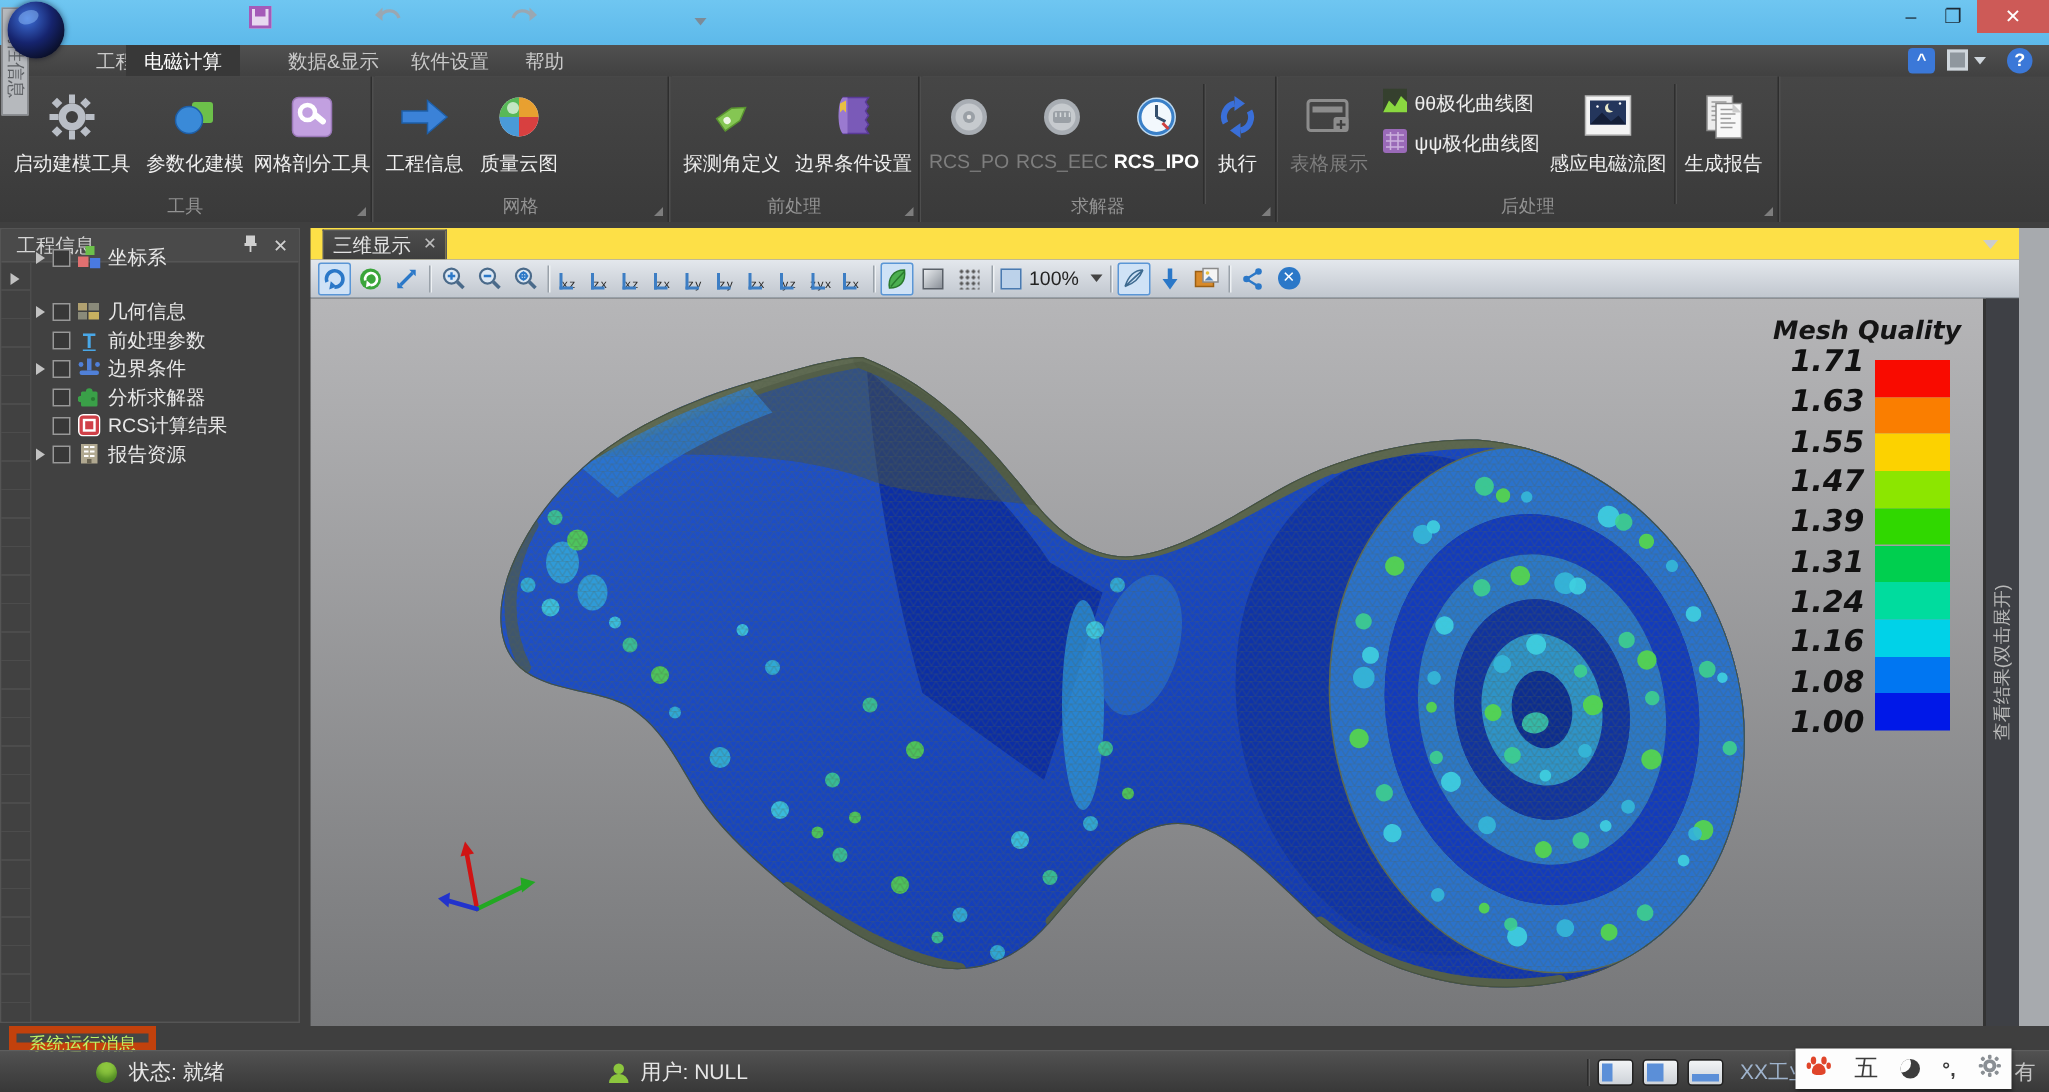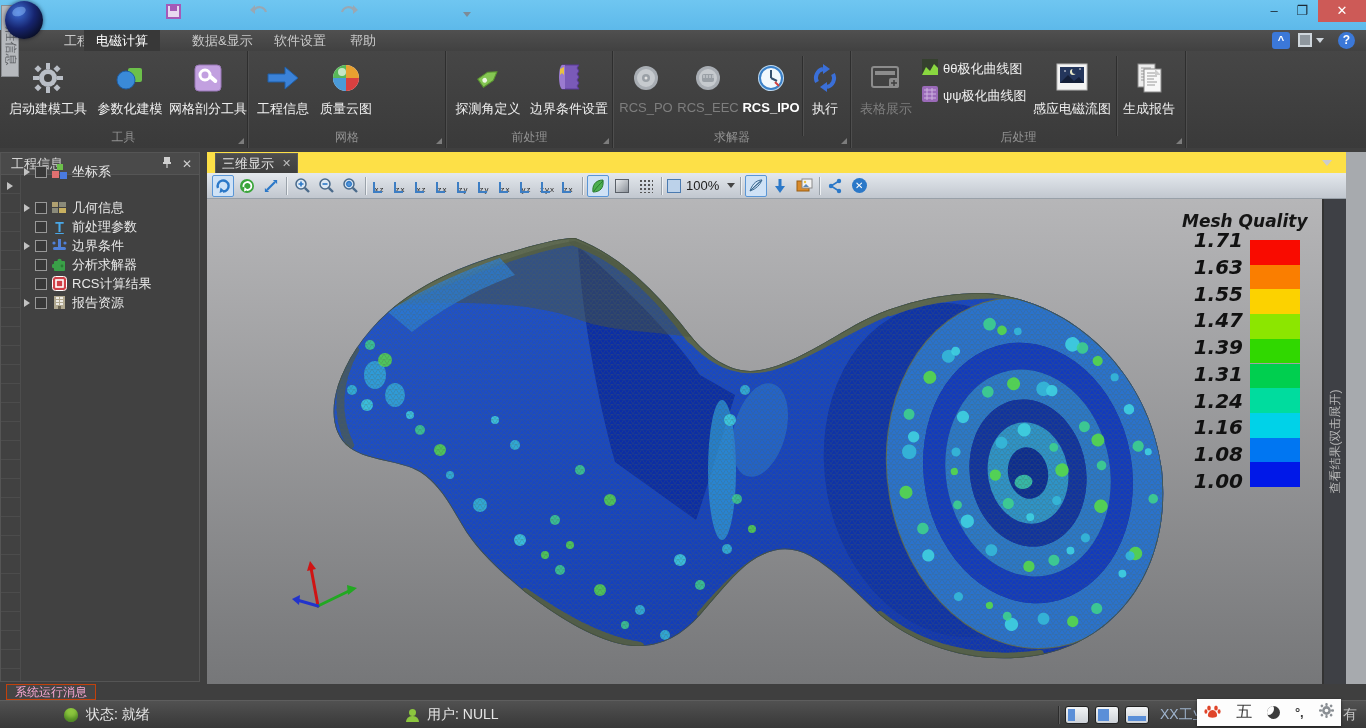--- a/index.html
+++ b/index.html
@@ -112,22 +112,22 @@
   #results-bar span { transform:rotate(-90deg); white-space:nowrap; font-size:12px; color:#b9b9b9; }
 
   
   #right-strip { position:absolute; left:1346px; top:152px; width:20px; height:532px; background:#a7aaae; }
   #props-tab { position:absolute; left:1px; top:5px; width:18px; height:72px; background:#b6b9bd;
     border:1px solid #8b8e92; display:flex; align-items:center; justify-content:center; }
   #props-tab span { transform:rotate(90deg); white-space:nowrap; font-size:12px; color:#5d6064; }
 
   
   #bottom-strip { position:absolute; left:0; top:684px; width:1366px; height:16px; background:#3f3f3f; }
-  #msg-tab { position:absolute; left:6px; top:0px; height:16px; border:1px solid #c2410c;
-    color:#f9a8d4; font-size:12px; line-height:14px; padding:0 8px; background:#454545; }
+  #msg-tab { position:absolute; left:6px; top:0px; height:16px; border:5px solid #c2410c;
+    color:#bef264; font-size:12px; line-height:14px; padding:0 8px; background:#454545; }
   #statusbar { position:absolute; left:0; top:700px; width:1366px; height:28px;
     background:linear-gradient(#515151,#383838); border-top:1px solid #5e5e5e; }
   .st-item { position:absolute; top:0; height:28px; display:flex; align-items:center; font-size:14px; color:#e6e6e6; }
   .st-dot { width:14px; height:14px; border-radius:50%; background:#8cc63e; margin-right:8px;
     box-shadow:inset 0 -4px 4px rgba(0,60,0,.45); }
   .st-person { width:13px; height:13px; position:relative; margin-right:8px; }
   .st-person:before { content:""; position:absolute; left:3px; top:0; width:7px; height:7px; border-radius:50%; background:#8cc63e; }
   .st-person:after { content:""; position:absolute; left:0; top:7px; width:13px; height:6px;
     border-radius:6px 6px 0 0; background:#8cc63e; }
   .layoutbtn { width:24px; height:18px; border:1px solid #222; border-radius:3px;

